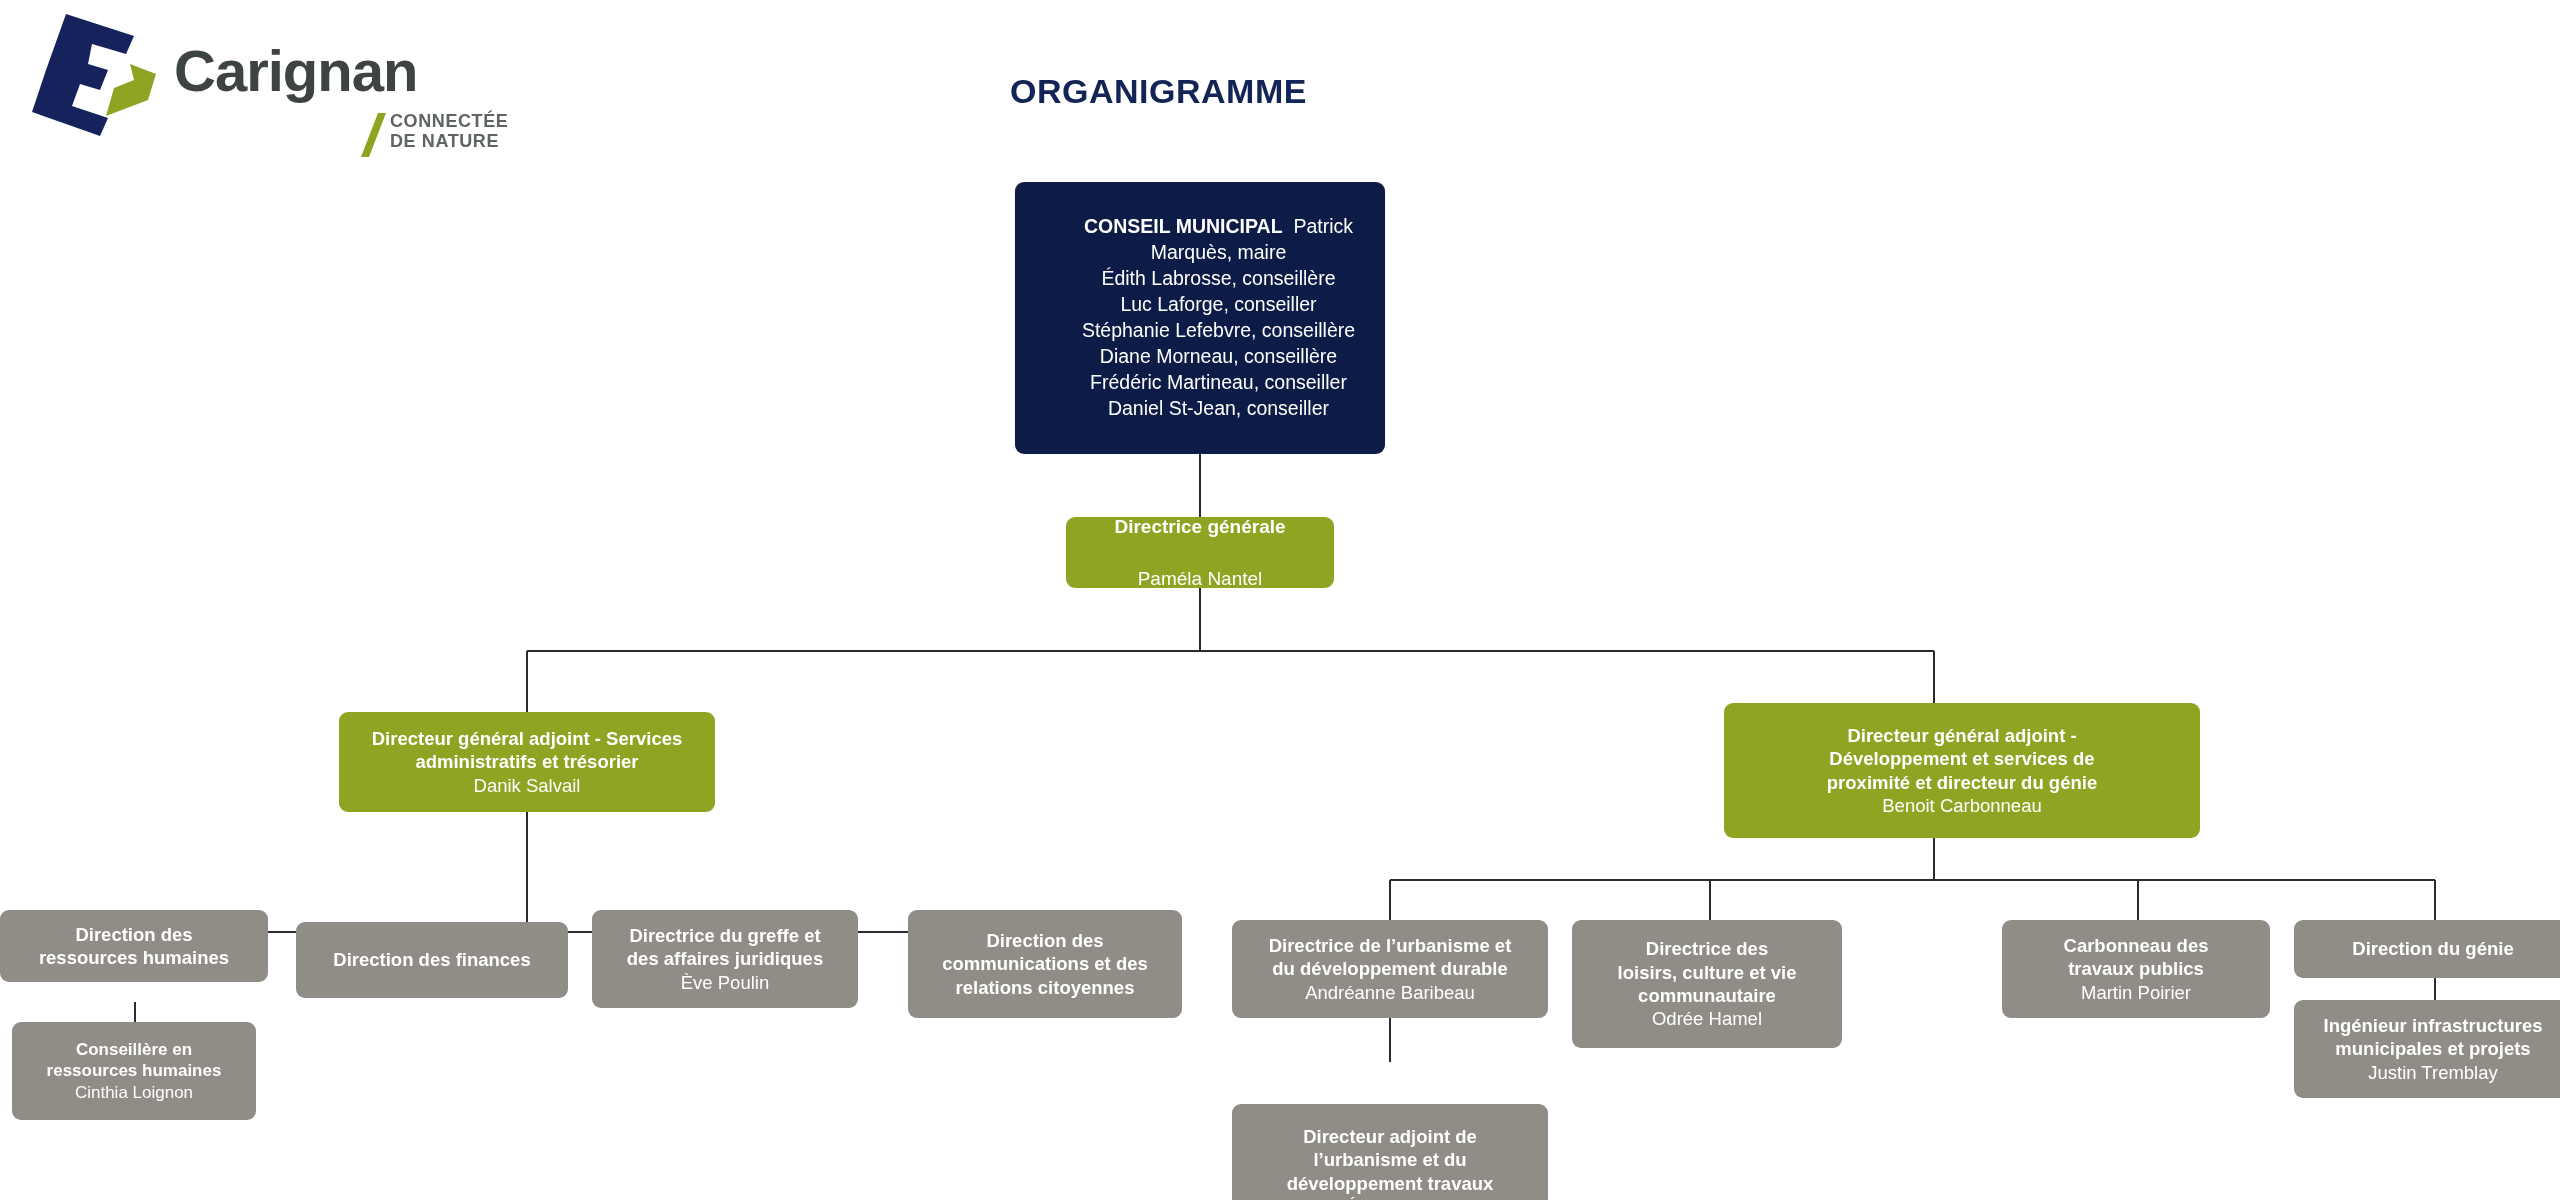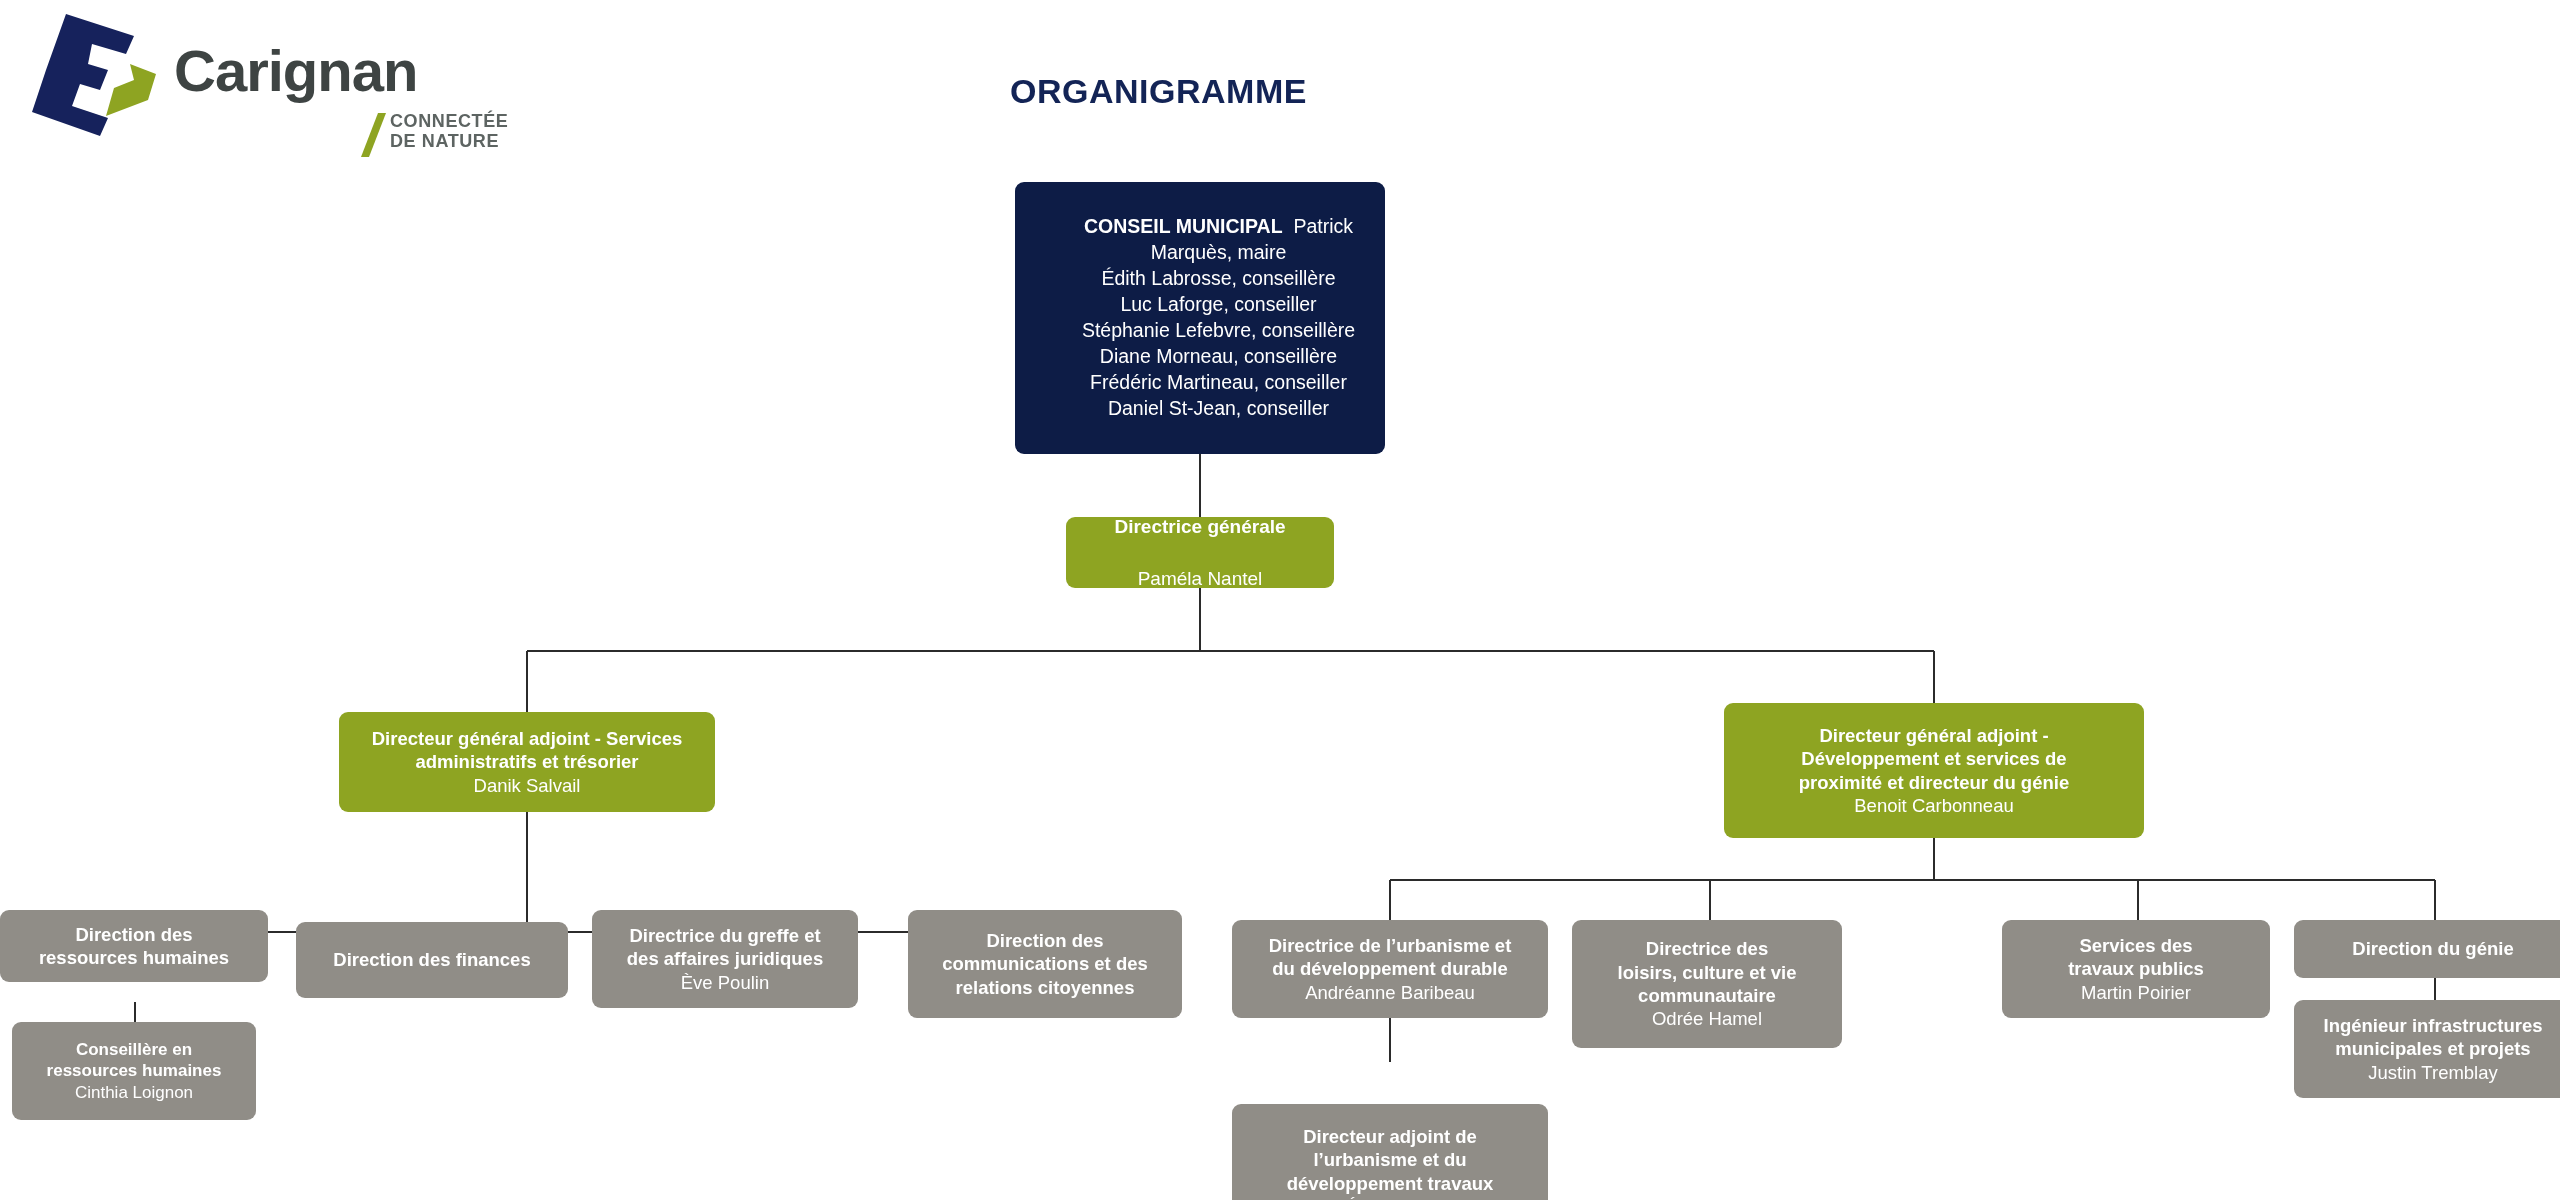--- a/index.html
+++ b/index.html
@@ -133,21 +133,21 @@
     <div class="ttl">Directrice générale</div>
     <div class="nm">Paméla Nantel</div>
   </div>
 
   <div class="node green" style="left:339px;top:712px;width:376px;height:100px;font-size:18.5px;">
     <div class="ttl">Directeur général adjoint - Services</div>
     <div class="ttl">administratifs et trésorier</div>
     <div class="nm">Danik Salvail</div>
   </div>
 
-  <div class="node green" style="left:1724px;top:703px;width:420px;height:135px;font-size:18.5px;">
+  <div class="node green" style="left:1724px;top:703px;width:476px;height:135px;font-size:18.5px;">
     <div class="ttl">Directeur général adjoint -</div>
     <div class="ttl">Développement et services de</div>
     <div class="ttl">proximité et directeur du génie</div>
     <div class="nm">Benoit Carbonneau</div>
   </div>
 
   <div class="node grey" style="left:0px;top:910px;width:268px;height:72px;font-size:18.5px;">
     <div class="ttl">Direction des</div>
     <div class="ttl">ressources humaines</div>
   </div>
@@ -188,21 +188,21 @@
   </div>
 
   <div class="node grey" style="left:1572px;top:920px;width:270px;height:128px;font-size:18.5px;">
     <div class="ttl">Directrice des</div>
     <div class="ttl">loisirs, culture et vie</div>
     <div class="ttl">communautaire</div>
     <div class="nm">Odrée Hamel</div>
   </div>
 
   <div class="node grey" style="left:2002px;top:920px;width:268px;height:98px;font-size:18.5px;">
-    <div class="ttl">Services des</div>
+    <div class="ttl">Carbonneau des</div>
     <div class="ttl">travaux publics</div>
     <div class="nm">Martin Poirier</div>
   </div>
 
   <div class="node grey" style="left:2294px;top:920px;width:278px;height:58px;font-size:18.5px;">
     <div class="ttl">Direction du génie</div>
   </div>
 
   <div class="node grey" style="left:2294px;top:1000px;width:278px;height:98px;font-size:18.5px;">
     <div class="ttl">Ingénieur infrastructures</div>

